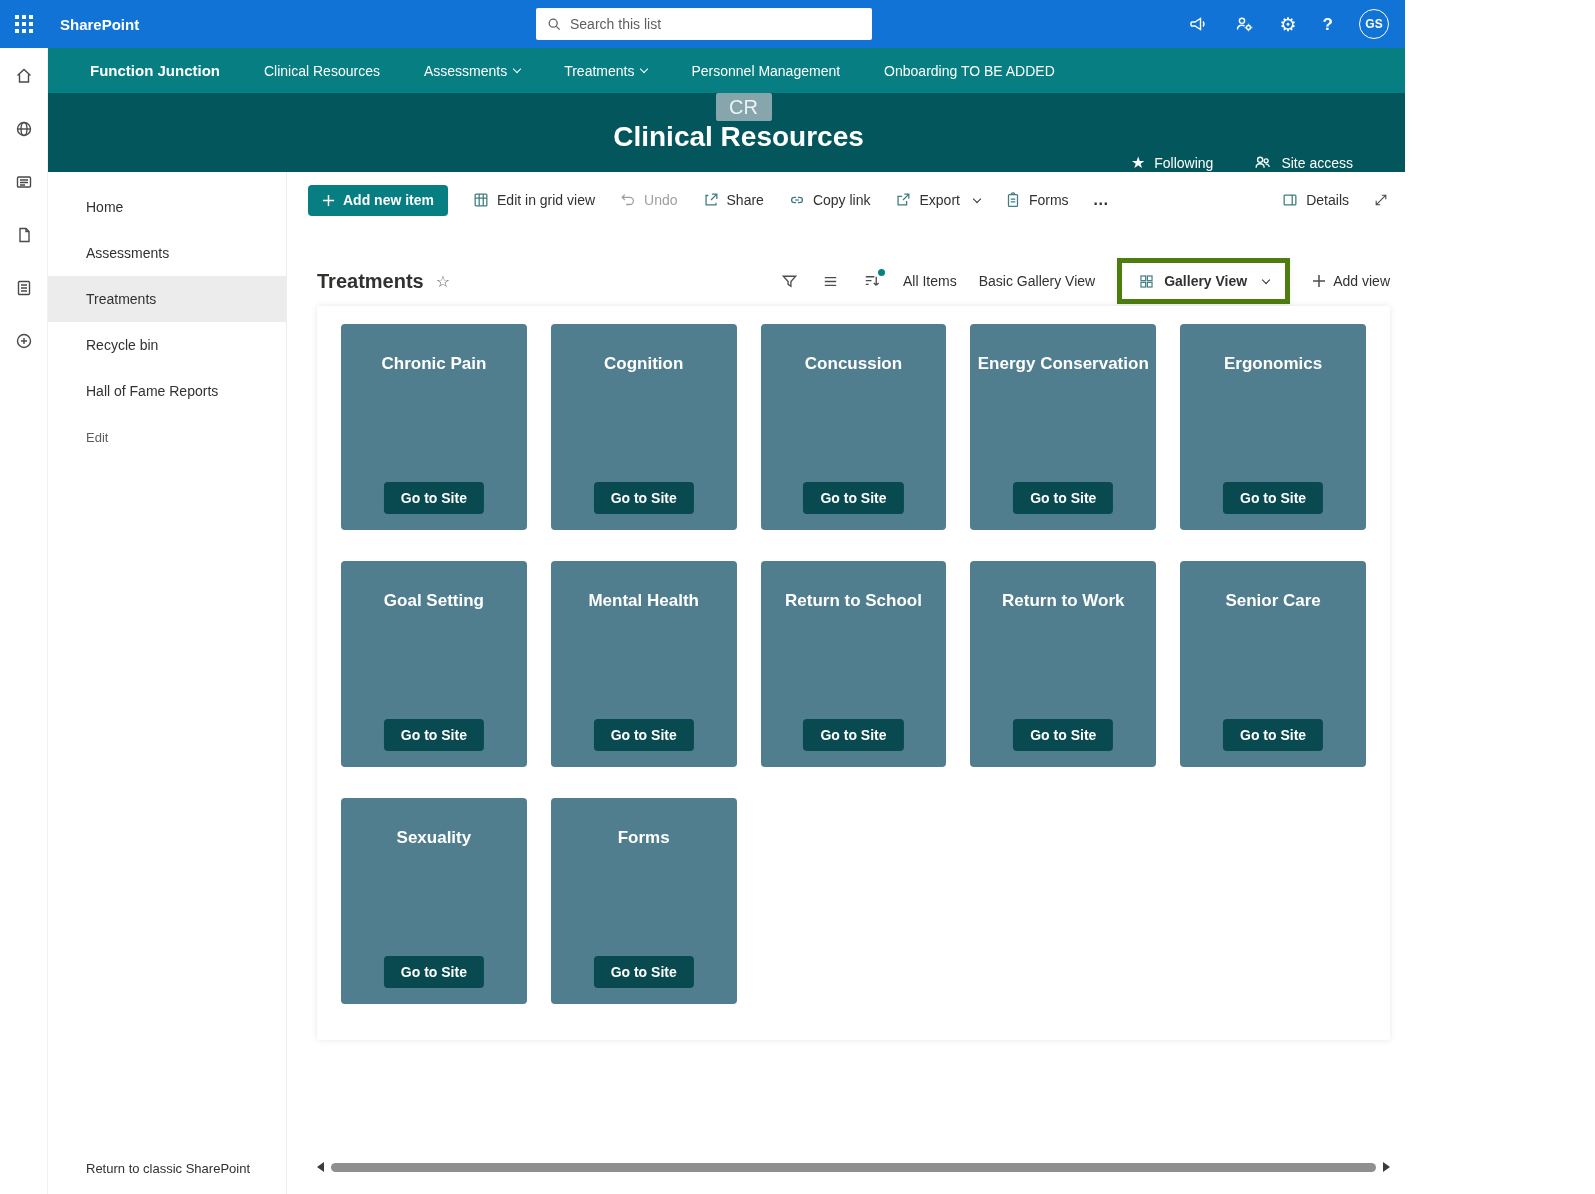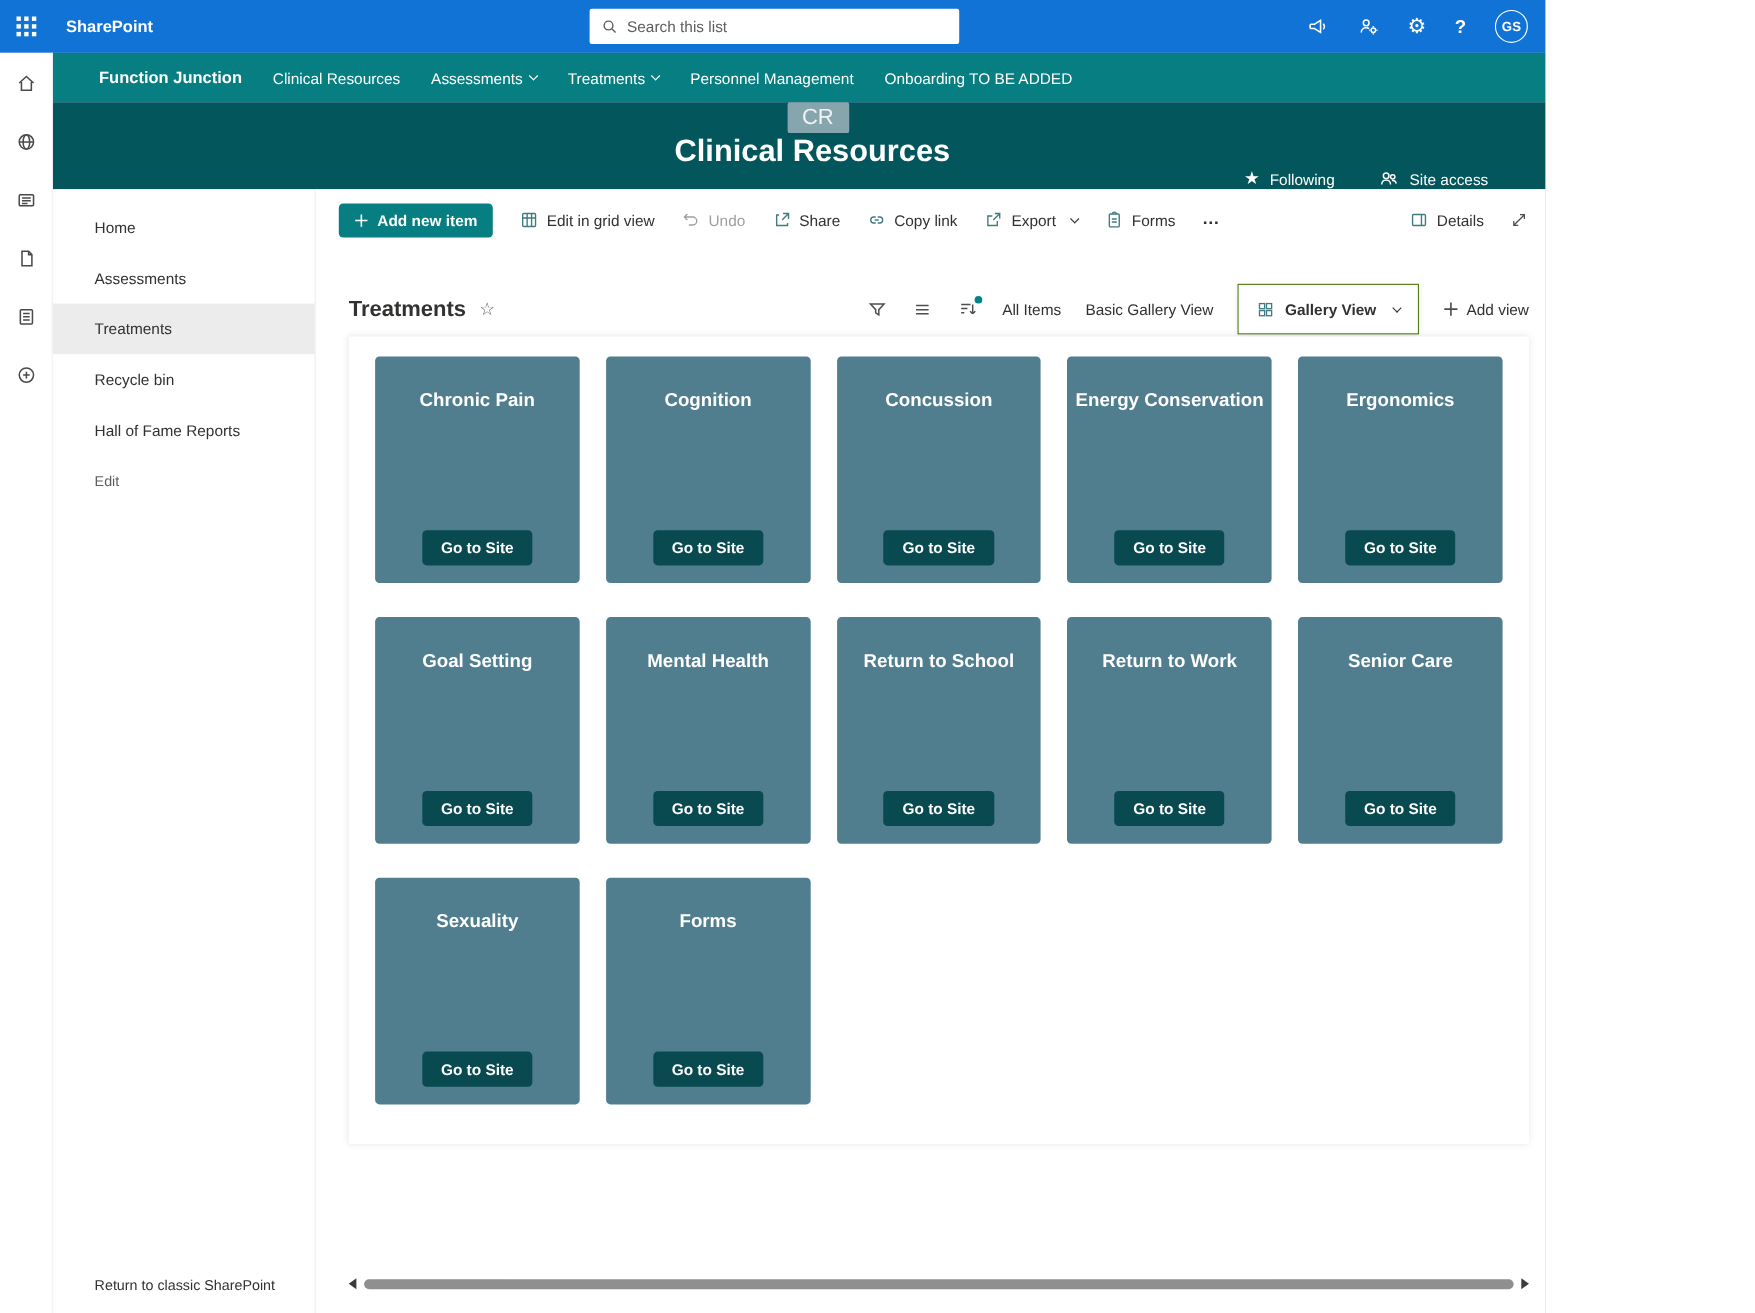--- a/index.html
+++ b/index.html
@@ -8,21 +8,21 @@
     --header-teal:#03565c;
     --card-teal:#517e8e;
     --btn-teal:#094a51;
     --accent-teal:#038387;
     --text:#323130;
     --muted:#605e5c;
   }
   *{box-sizing:border-box;}
   html,body{margin:0;padding:0;width:1595px;height:1194px;background:#fff;
     font-family:"Liberation Sans",sans-serif;color:var(--text);}
-  .app{position:absolute;top:0;left:0;width:1405px;height:1194px;background:#c4b5fd;overflow:hidden;}
+  .app{position:absolute;top:0;left:0;width:1405px;height:1194px;background:#6d28d9;overflow:hidden;}
 
   
   .suite{position:absolute;top:0;left:0;width:1405px;height:48px;background:var(--suite-blue);
     display:flex;align-items:center;color:#fff;}
   .waffle{width:48px;height:48px;display:grid;place-items:center;cursor:pointer;}
   .waffle-grid{display:grid;grid-template-columns:repeat(3,4px);grid-template-rows:repeat(3,4px);gap:3px;}
   .waffle-grid i{width:4px;height:4px;background:#fff;display:block;}
   .brand{font-size:15px;font-weight:700;margin-left:12px;cursor:pointer;}
   .search{position:absolute;left:536px;top:8px;width:336px;height:32px;background:#fff;border-radius:2px;
     display:flex;align-items:center;color:var(--muted);}
@@ -32,21 +32,21 @@
   .search input::placeholder{color:var(--muted);}
   .suite-icons{position:absolute;right:16px;top:0;height:48px;display:flex;align-items:center;gap:26px;}
   .suite-icons .sbtn{display:flex;align-items:center;justify-content:center;cursor:pointer;color:#fff;}
   .glyph-gear{font-size:19px;line-height:1;}
   .glyph-help{font-size:17px;font-weight:700;line-height:1;}
   .avatar{width:30px;height:30px;border-radius:50%;border:1.5px solid #fff;display:grid;place-items:center;
     font-size:12px;font-weight:700;color:#fff;cursor:pointer;}
 
   
   .hub{position:absolute;top:48px;left:48px;width:1357px;height:45px;background:var(--hub-teal);
-    display:flex;align-items:center;color:#fff;padding-left:42px;gap:28px;}
+    display:flex;align-items:center;color:#fff;padding-left:42px;gap:44px;}
   .hub-item{font-size:14px;cursor:pointer;display:inline-flex;align-items:center;white-space:nowrap;}
   .hub-bold{font-weight:700;font-size:15px;}
 
   
   .siteheader{position:absolute;top:93px;left:48px;width:1357px;height:79px;background:var(--header-teal);
     display:flex;align-items:center;color:#fff;flex-direction:column;}
   .sitelogo{width:56px;height:56px;background:#87a5ac;border-radius:2px;display:grid;place-items:center;
     font-size:20px;color:#eef3f4;margin-left:34px;cursor:pointer;}
   .sitetitle{font-size:28px;font-weight:700;margin-left:24px;cursor:pointer;}
   .header-right{margin-left:auto;display:flex;align-items:center;gap:40px;margin-right:52px;}
@@ -79,21 +79,21 @@
   .cmd-more{font-size:16px;letter-spacing:2px;font-weight:700;color:var(--text);}
   .cmd-right{margin-left:auto;display:flex;align-items:center;gap:24px;}
 
   .viewbar{position:absolute;top:84px;left:30px;right:15px;height:50px;display:flex;align-items:center;}
   .list-title{font-size:20px;font-weight:700;cursor:pointer;}
   .title-star{margin-left:12px;color:var(--muted);font-size:16px;cursor:pointer;}
   .view-right{margin-left:auto;display:flex;align-items:center;gap:22px;font-size:14px;text-align:right;}
   .vicon{color:#4d4d4d;display:flex;cursor:pointer;position:relative;}
   .dot-badge{position:absolute;top:-3px;right:-4px;width:7px;height:7px;border-radius:50%;background:var(--accent-teal);}
   .view-link{cursor:pointer;white-space:nowrap;}
-  .gallery-tab{background:#fff;border:1px solid #4d7c0f;box-shadow:0 2px 6px rgba(0,0,0,0.07);height:46px;
+  .gallery-tab{background:#fff;border:5px solid #4d7c0f;box-shadow:0 2px 6px rgba(0,0,0,0.07);height:46px;
     padding:0 16px;display:flex;align-items:center;gap:9px;font-weight:700;cursor:pointer;white-space:nowrap;}
   .gallery-tab .ic{color:#3f7b80;display:flex;}
   .add-view{display:flex;align-items:center;gap:7px;cursor:pointer;white-space:nowrap;}
   .add-view .ic{color:#4d4d4d;display:flex;}
 
   .panel{position:absolute;top:134px;left:30px;width:1073px;height:734px;background:#fff;
     box-shadow:0 0 6px rgba(0,0,0,0.10);border-radius:2px;}
   .grid{padding:18px 24px;display:grid;grid-template-columns:repeat(5,1fr);column-gap:24px;row-gap:31px;}
   .card{position:relative;height:206px;background:var(--card-teal);border-radius:4px;color:#fff;text-align:center;}
   .card-title{padding-top:30px;font-size:17px;font-weight:700;}

